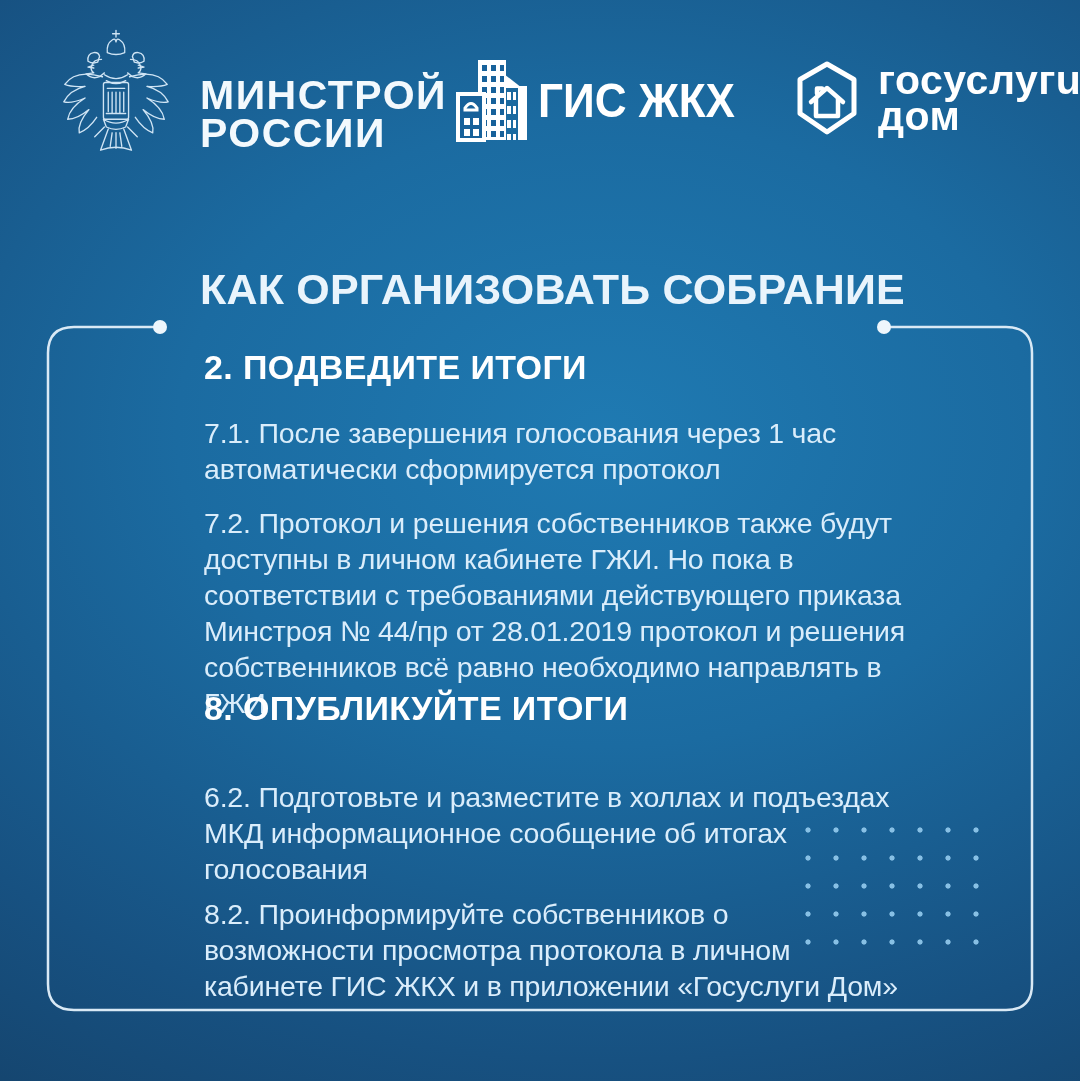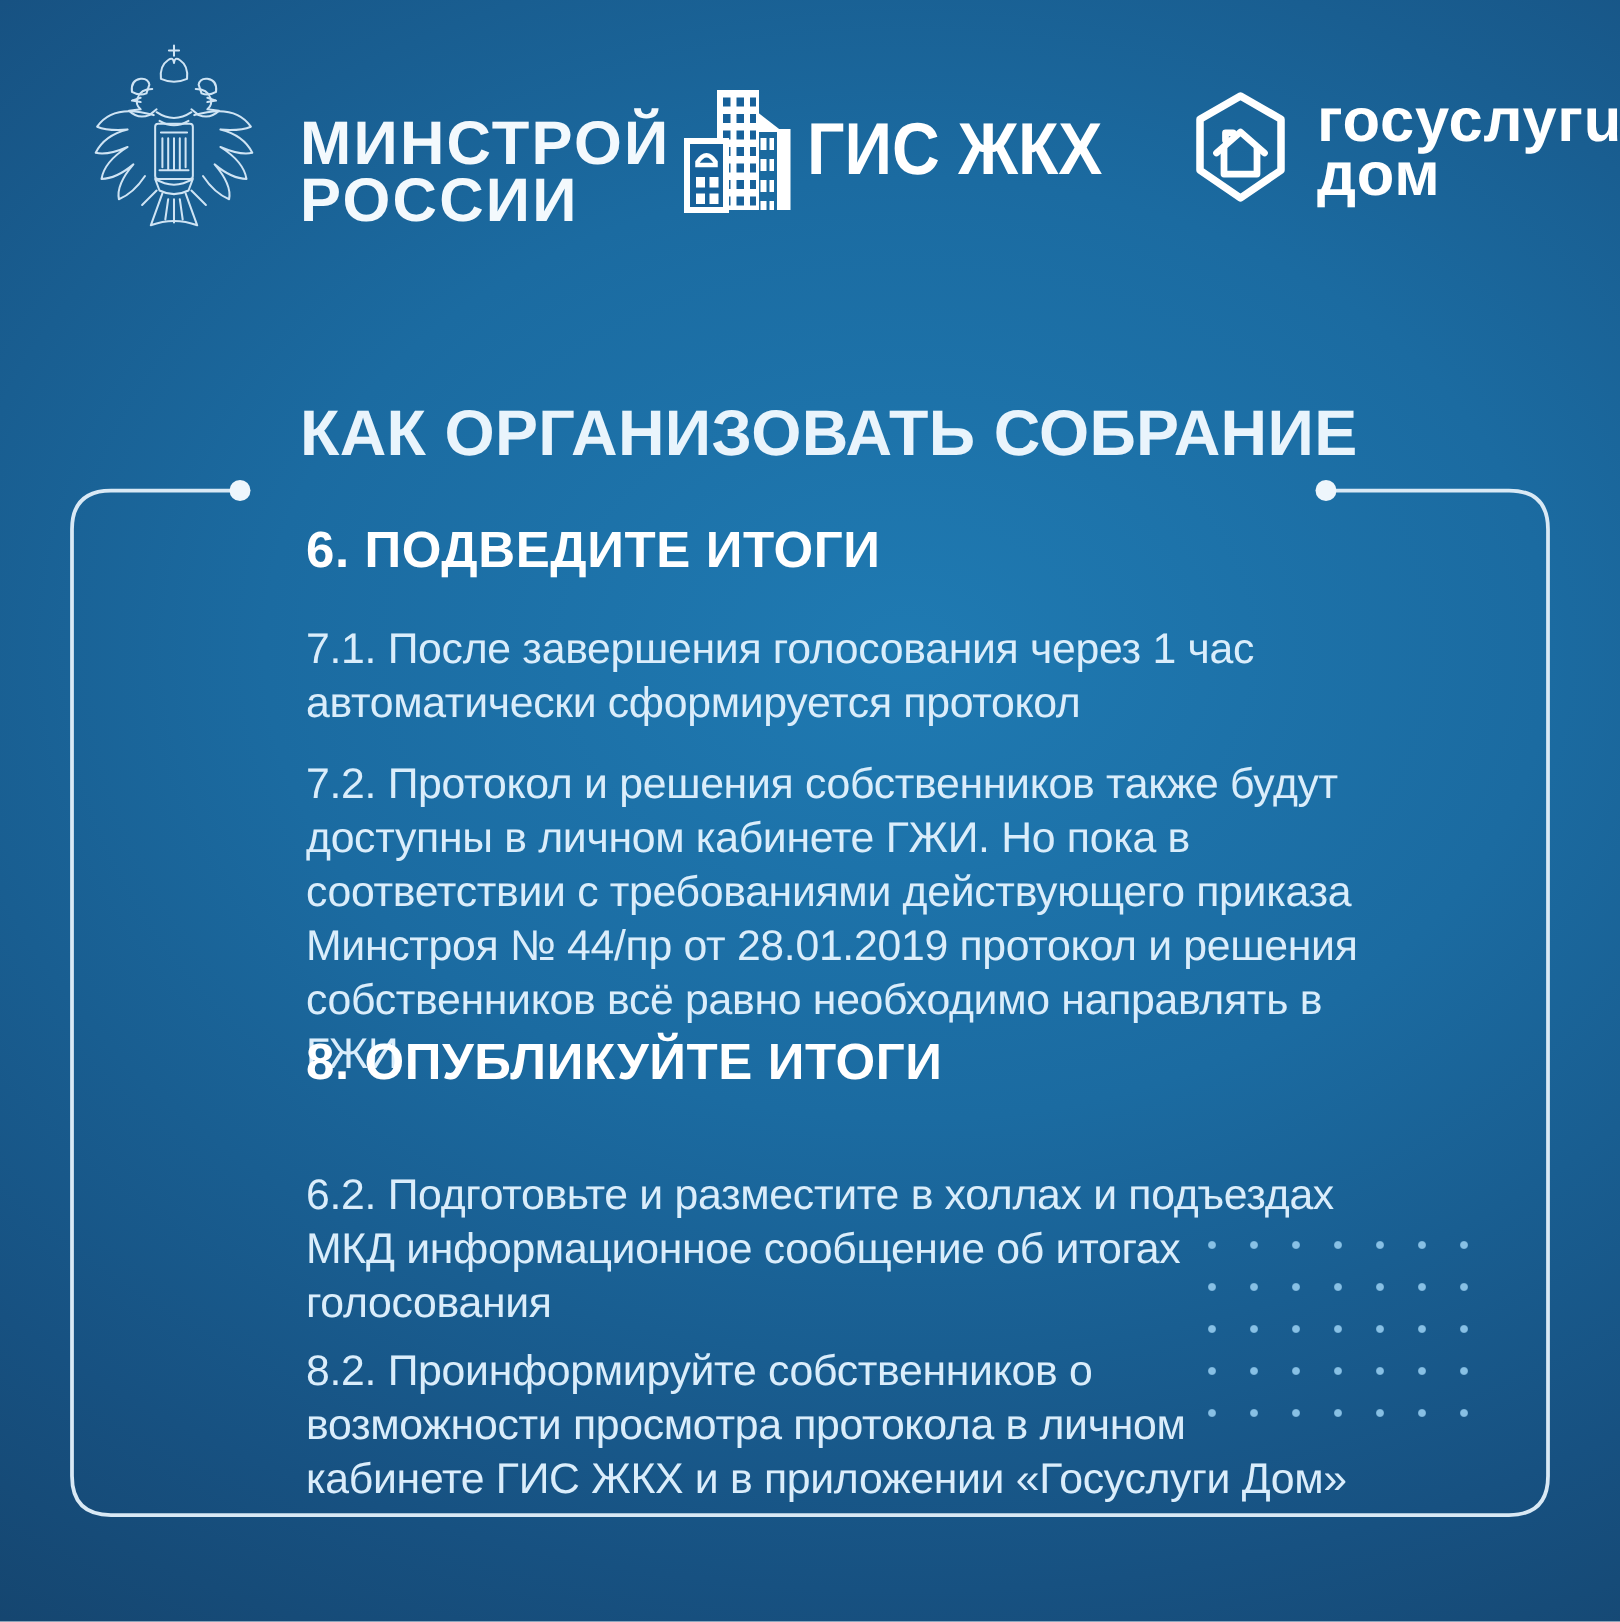--- a/index.html
+++ b/index.html
@@ -137,19 +137,19 @@
     </svg>
   </span>
   <span class="gosdom-text">госуслугu
 дом</span>
 </div>
 
 <div class="abs title">
   <div>КАК ОРГАНИЗОВАТЬ СОБРАНИЕ</div>
 </div>
 
-<div class="abs sec-heading h7">6. ПОДВЕДИТЕ ИТОГИ</div>
+<div class="abs sec-heading h7">2. ПОДВЕДИТЕ ИТОГИ</div>
 <div class="abs body-text p71">7.1. После завершения голосования через 1 час автоматически сформируется протокол</div>
 <div class="abs body-text p72">7.2. Протокол и решения собственников также будут доступны в личном кабинете ГЖИ. Но пока в соответствии с требованиями действующего приказа Минстроя № 44/пр от 28.01.2019 протокол и решения собственников всё равно необходимо направлять в ГЖИ</div>
 
 <div class="abs sec-heading h8">8. ОПУБЛИКУЙТЕ ИТОГИ</div>
 <div class="abs body-text p81">6.2. Подготовьте и разместите в холлах и подъездах МКД информационное сообщение об итогах голосования</div>
 <div class="abs body-text p82">8.2. Проинформируйте собственников о возможности просмотра протокола в личном кабинете ГИС ЖКХ и в приложении «Госуслуги Дом»</div>
 
 </body></html>

